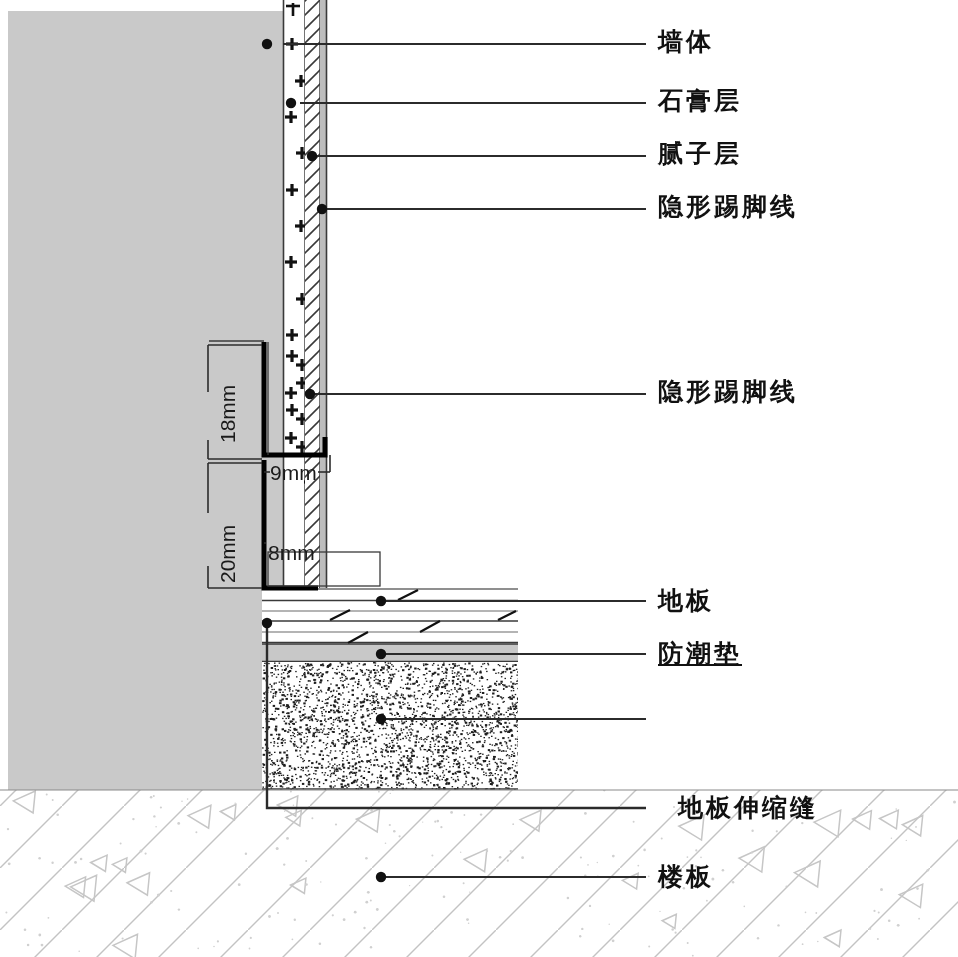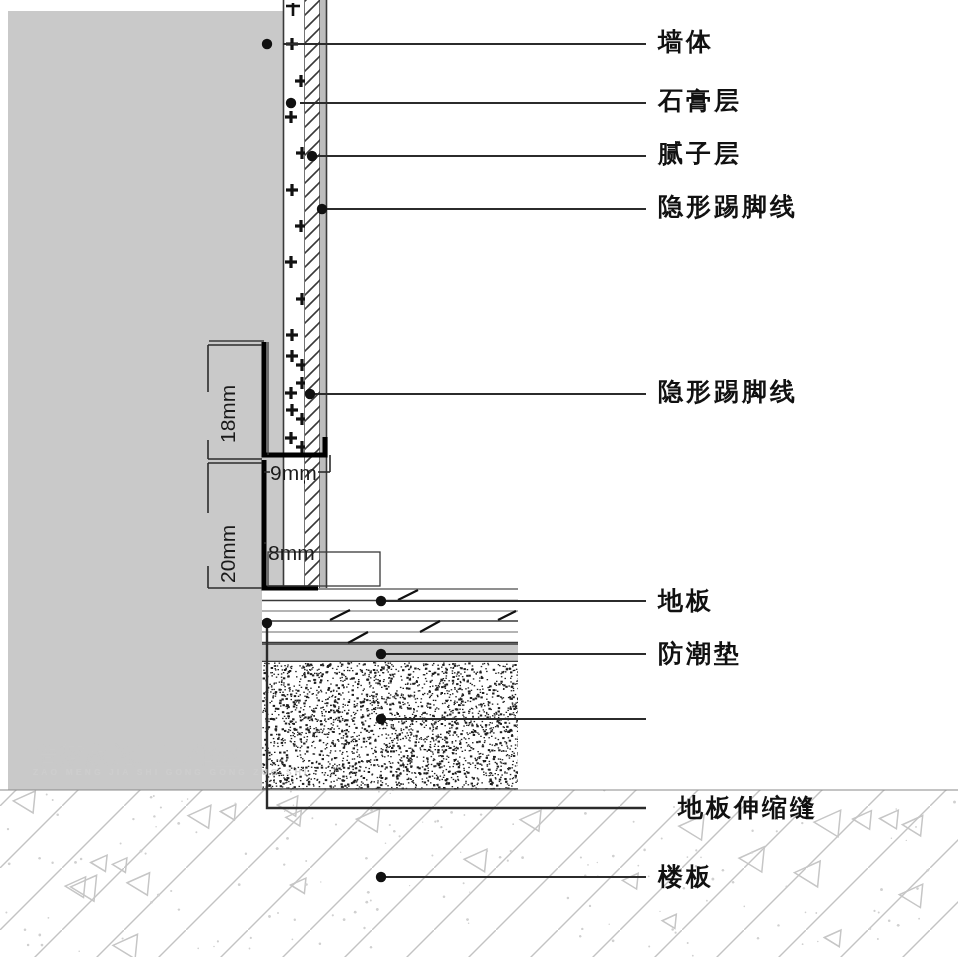--- a/index.html
+++ b/index.html
@@ -3086,27 +3086,23 @@
     </g>
 
   </svg>
 
   <div class="lbl" style="left:658px; top:29px;">墙体</div>
   <div class="lbl" style="left:658px; top:88px;">石膏层</div>
   <div class="lbl" style="left:658px; top:141px;">腻子层</div>
   <div class="lbl" style="left:658px; top:194px;">隐形踢脚线</div>
   <div class="lbl" style="left:658px; top:379px;">隐形踢脚线</div>
   <div class="lbl" style="left:658px; top:588px;">地板</div>
-  <div class="lbl" style="left:658px; top:641px;">防潮垫</div>
+  <div class="lbl" style="left:658px; top:641px;text-decoration:underline;">防潮垫</div>
   <div class="lbl" style="left:658px; top:795px;margin-left:20px;">地板伸缩缝</div>
   <div class="lbl" style="left:658px; top:864px;text-align:center;">楼板</div>
 
   <div class="dim vert" style="left:217px; top:443px;">18mm</div>
   <div class="dim vert" style="left:217px; top:583px;">20mm</div>
   <div class="dim" style="left:270px; top:462px;">9mm</div>
   <div class="dim" style="left:268px; top:542px;">8mm</div>
 
-  <div class="wm">
-    <div class="wm-cn">造梦家施工工作室</div>
-    <div class="wm-py">ZAO MENG JIA SHI GONG GONG ZUO SHI</div>
-  </div>
 
 </div>
 
 </body></html>

